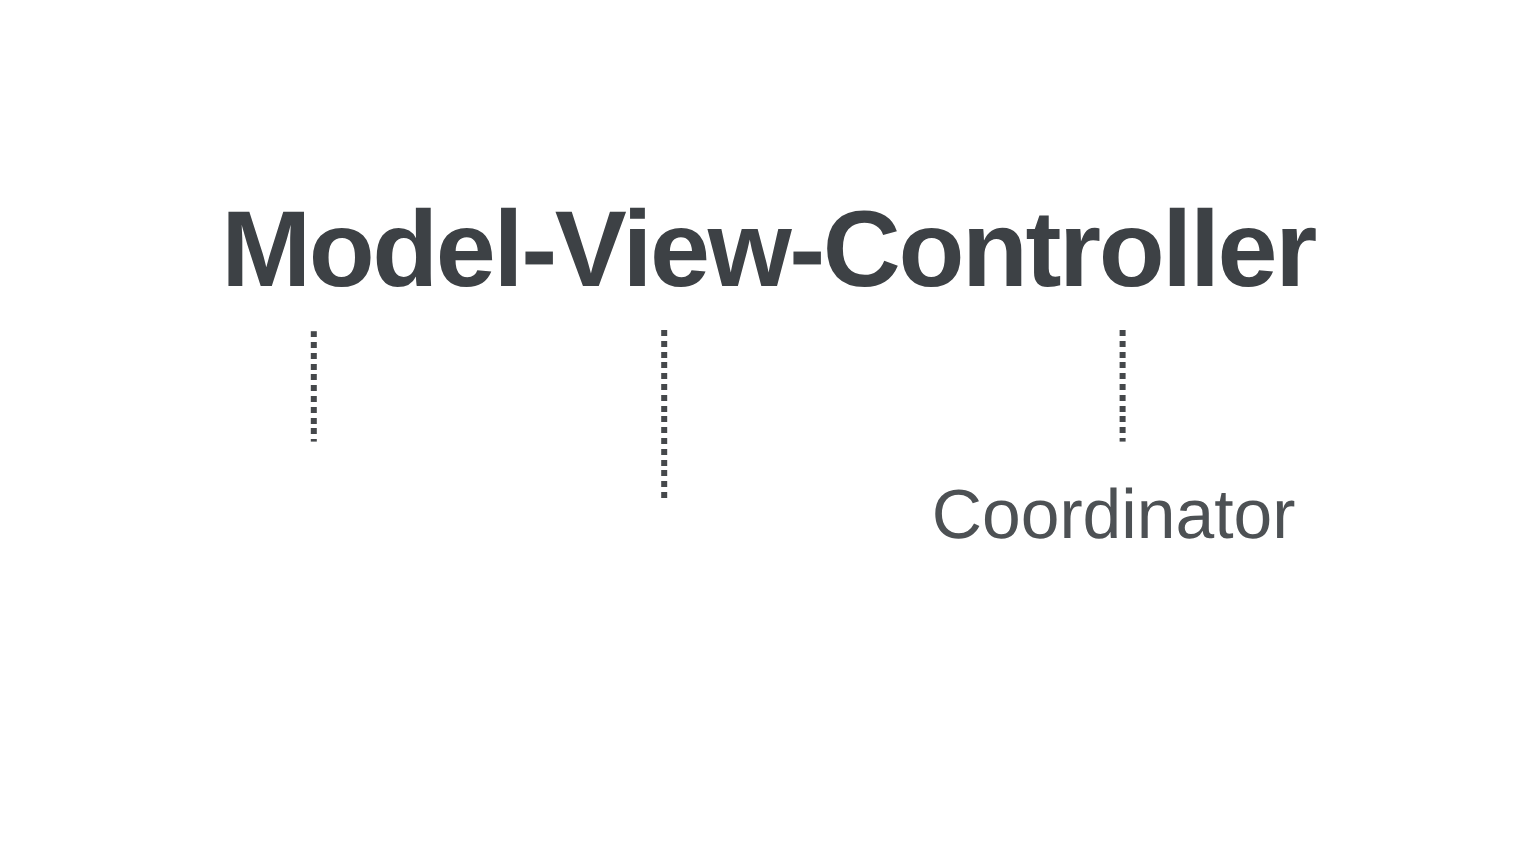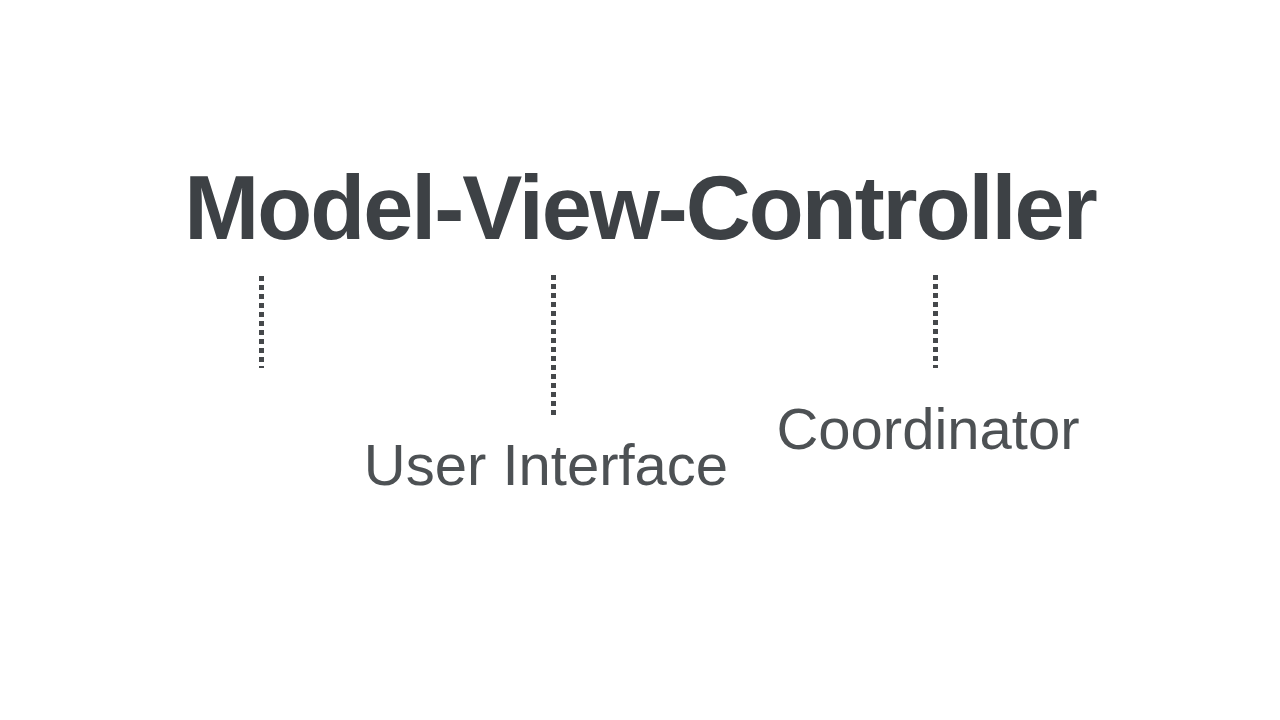--- a/index.html
+++ b/index.html
@@ -64,17 +64,16 @@
 
   <div class="diagram-title">Model-View-Controller</div>
 
   <div class="connector model"></div>
 
   <div class="connector view"></div>
 
   <div class="connector control"></div>
 
 
-  <div class="leaf-label ui">User Interface</div>
 
   <div class="leaf-label coordinator">Coordinator</div>
 
 </div>
 
 </body></html>

